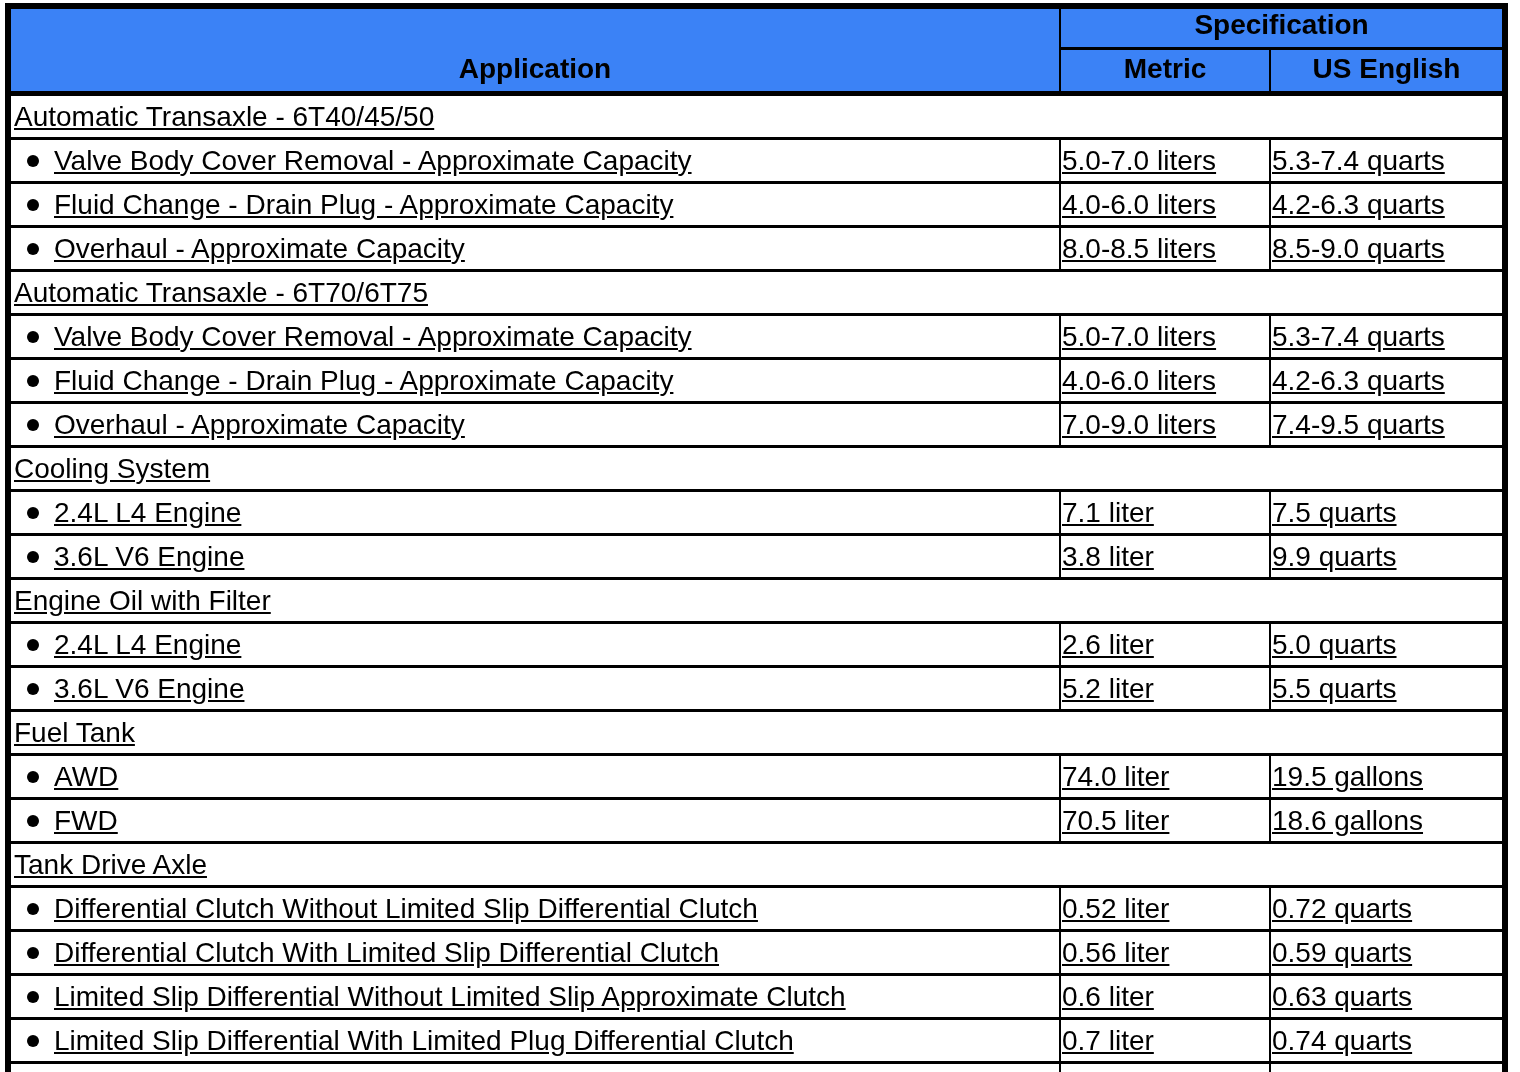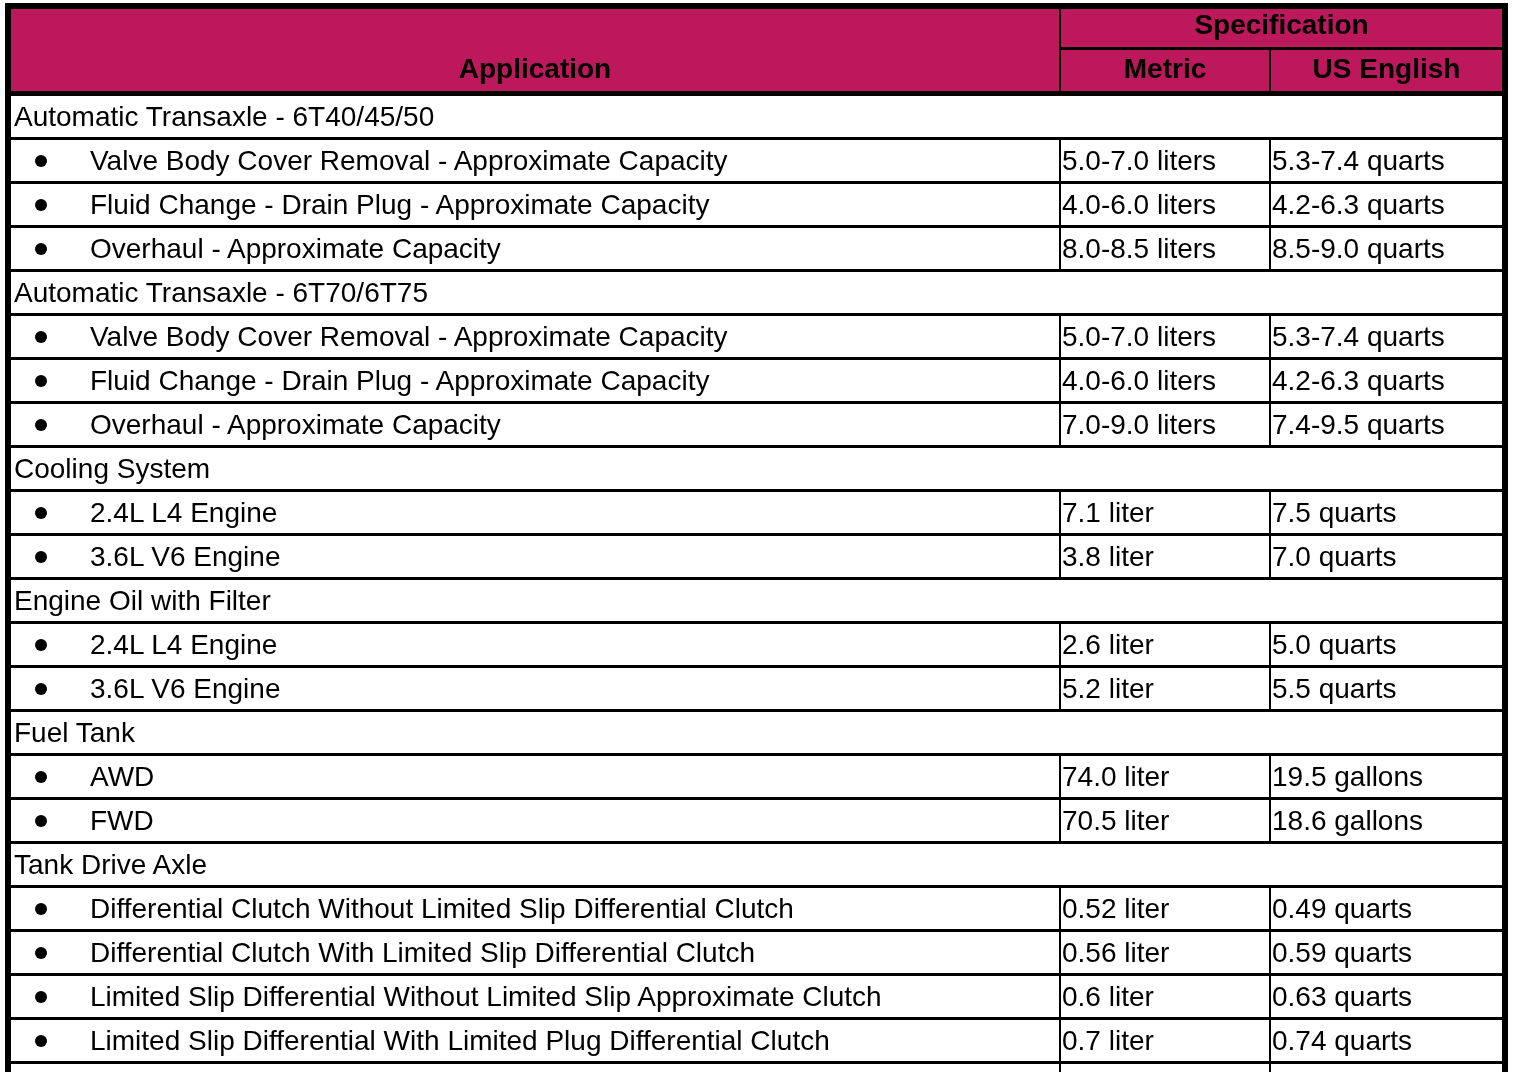--- a/index.html
+++ b/index.html
@@ -38,42 +38,41 @@
     font-size: 28px;
     overflow: hidden;
     white-space: nowrap;
   }
 
   thead th {
     font-weight: bold;
     text-align: center;
     vertical-align: bottom;
     padding: 0 0 6px 0;
-    background: #be185d;
+    background: #3b82f6;
   }
   thead tr.r1 { height: 39px; }
   thead tr.r2 { height: 45px; }
   thead th.spec { border-bottom-width: 2px; }
   thead tr.r2 th { border-bottom-width: 5px; }
   thead th.app { border-bottom-width: 5px; text-align: center; }
 
   tbody td { height: 39px; vertical-align: middle; }
-  tbody tr { height: 42px; }
+  tbody tr { height: 42px; text-decoration: underline; }
 
   td.section-cell {
     text-align: left;
     padding-left: 3px;
     font-weight: normal;
   }
   td.label-cell { padding: 0; }
   .item-label {
     display: flex;
     align-items: center;
-    padding-left: 24px;
-    gap: 28px;
+    padding-left: 16px;
   }
   .bullet {
     display: inline-block;
     width: 12px;
     height: 12px;
     border-radius: 50%;
     background: #000;
     flex: 0 0 auto;
     margin-right: 15px;
   }
@@ -184,21 +183,21 @@
           <td class="value-cell">7.5 quarts</td>
         </tr>
         <tr>
           <td class="label-cell">
             <div class="item-label">
               <span class="bullet"></span>
               <span>3.6L V6 Engine</span>
             </div>
           </td>
           <td class="value-cell">3.8 liter</td>
-          <td class="value-cell">7.0 quarts</td>
+          <td class="value-cell">9.9 quarts</td>
         </tr>
         <tr>
           <td colspan="3" class="section-cell">Engine Oil with Filter</td>
         </tr>
         <tr>
           <td class="label-cell">
             <div class="item-label">
               <span class="bullet"></span>
               <span>2.4L L4 Engine</span>
             </div>
@@ -243,21 +242,21 @@
           <td colspan="3" class="section-cell">Tank Drive Axle</td>
         </tr>
         <tr>
           <td class="label-cell">
             <div class="item-label">
               <span class="bullet"></span>
               <span>Differential Clutch Without Limited Slip Differential Clutch</span>
             </div>
           </td>
           <td class="value-cell">0.52 liter</td>
-          <td class="value-cell">0.49 quarts</td>
+          <td class="value-cell">0.72 quarts</td>
         </tr>
         <tr>
           <td class="label-cell">
             <div class="item-label">
               <span class="bullet"></span>
               <span>Differential Clutch With Limited Slip Differential Clutch</span>
             </div>
           </td>
           <td class="value-cell">0.56 liter</td>
           <td class="value-cell">0.59 quarts</td>

